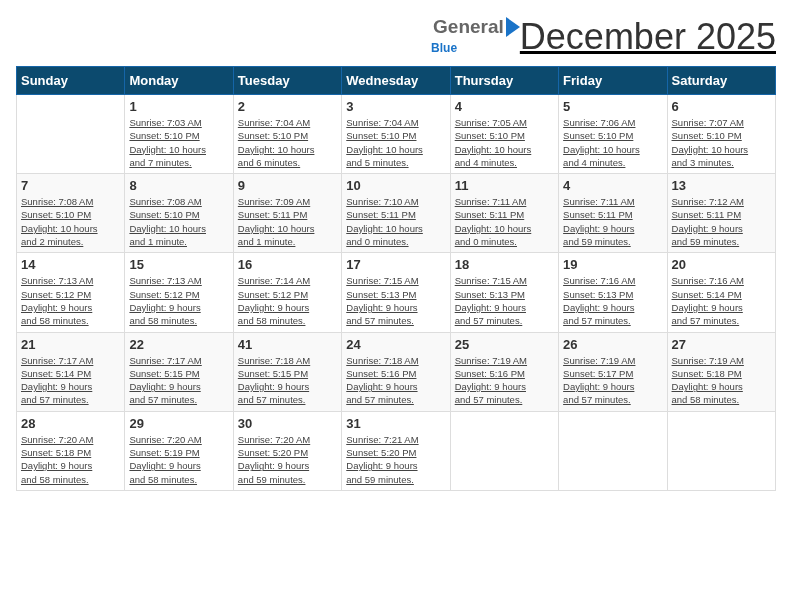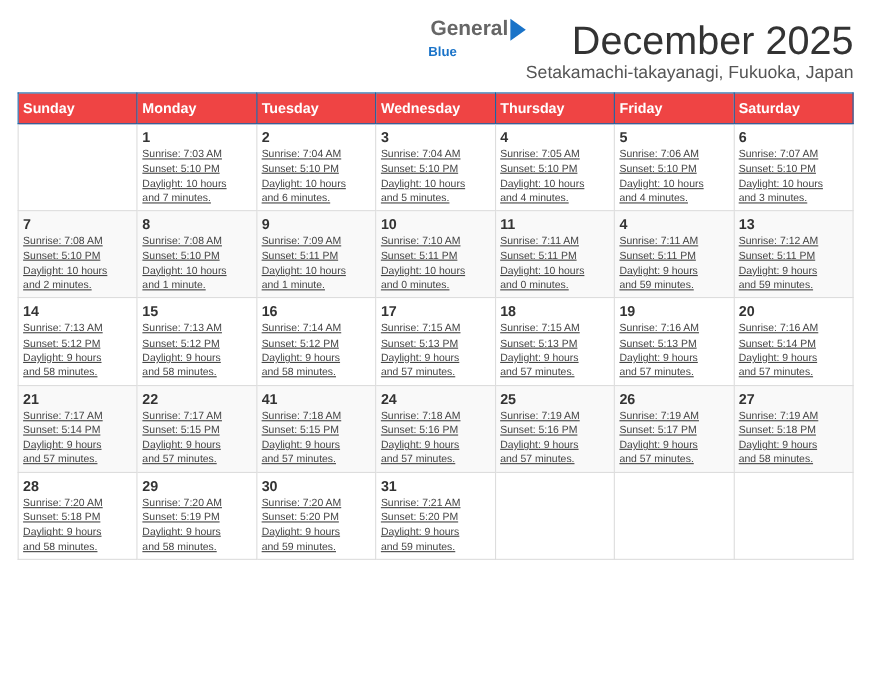--- a/index.html
+++ b/index.html
@@ -16,37 +16,38 @@
       align-items: flex-start;
       margin-bottom: 8px;
     }
     .logo {
       display: flex;
       flex-direction: column;
       align-items: flex-start;
     }
     .title-area {
       text-align: right;
+      text-decoration: underline;
     }
     .month-title {
       font-size: 36px;
       font-weight: normal;
       color: #333;
     }
     .subtitle {
       font-size: 16px;
       color: #555;
     }
     .calendar-table {
       width: 100%;
       border-collapse: collapse;
       border: 1px solid #ccc;
     }
     .calendar-table th {
-      background: #ef4444;
+      background: #0c4a6e;
       color: #fff;
       font-size: 13px;
       font-weight: bold;
       padding: 6px 4px;
       text-align: left;
       border: 1px solid #1565a8;
     }
     .calendar-table td {
       vertical-align: top;
       border: 1px solid #ddd;
@@ -109,21 +110,20 @@
     <div class="logo-row">
       <span class="logo-general">General</span>
       <span class="logo-arrow"></span>
     </div>
     <div>
       <span class="logo-blue-text">Blue</span>
     </div>
   </div>
   <div class="title-area">
     <div class="month-title">December 2025</div>
-    <div class="subtitle">Setakamachi-takayanagi, Fukuoka, Japan</div>
   </div>
 </div>
 
 <table class="calendar-table">
   <thead>
     <tr>
     <th>Sunday</th>
         <th>Monday</th>
         <th>Tuesday</th>
         <th>Wednesday</th>

